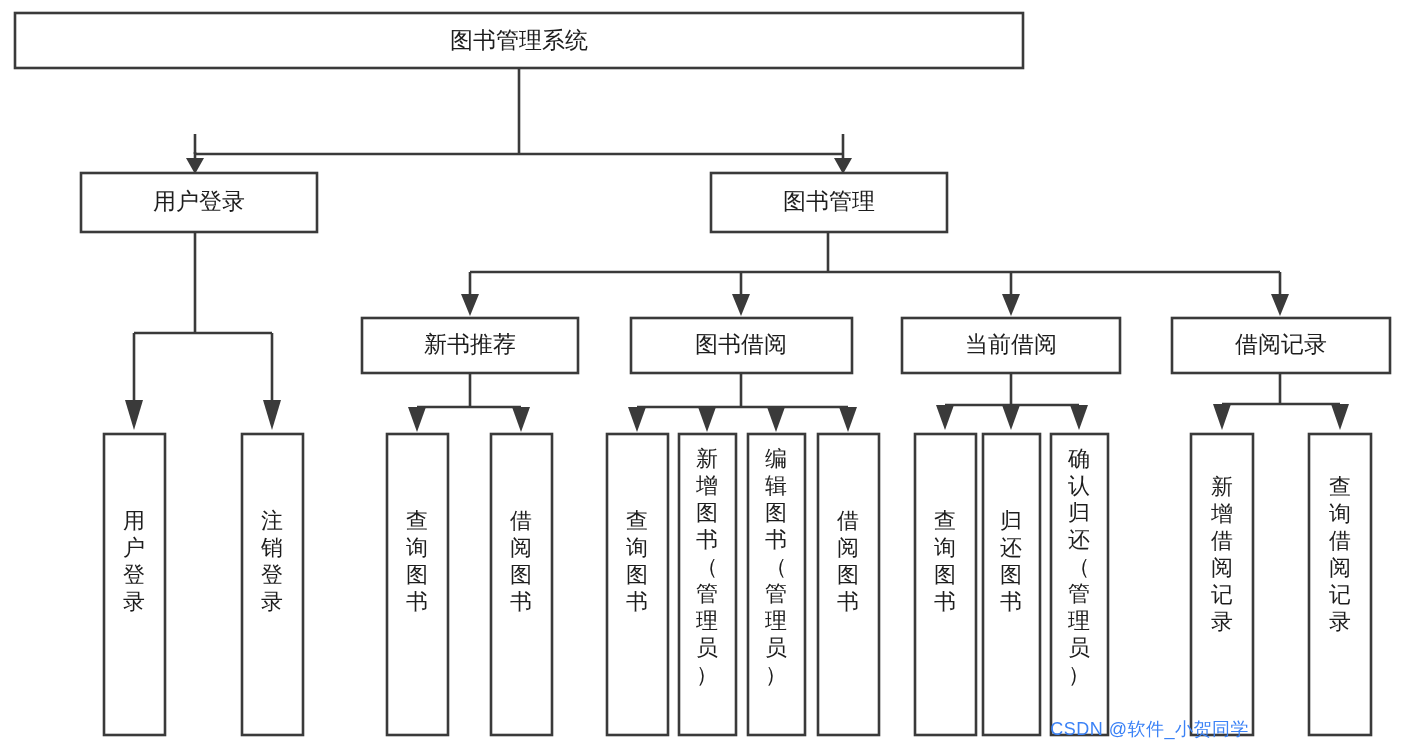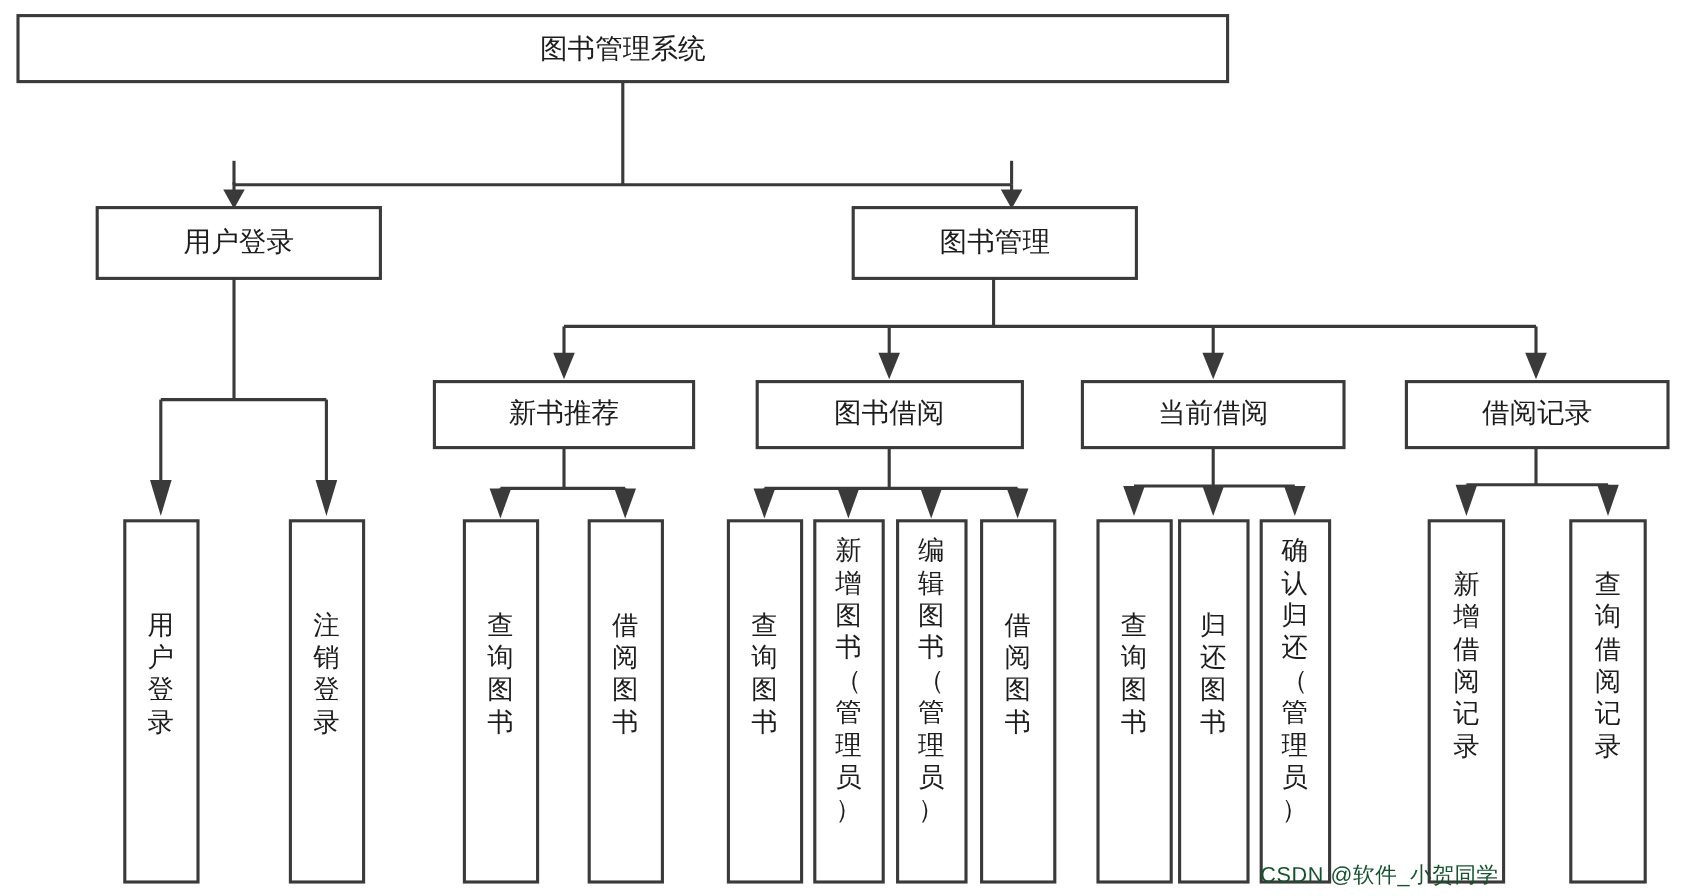--- a/index.html
+++ b/index.html
@@ -54,21 +54,21 @@
     font-size: 22px;
     fill: #1d1d1d;
     text-anchor: middle;
   }
   .watermark-text {
     position: absolute;
     right: 8px;
     bottom: 6px;
     font-family: "Liberation Sans", "DejaVu Sans", sans-serif;
     font-size: 18px;
-    color: #14532d;
+    color: #3b82f6;
     letter-spacing: 0.5px;
     white-space: nowrap;
     user-select: none;
     margin-top: 26px;
   }
 </style>
 </head>
 <body>
 
 <div id="diagram-root">

